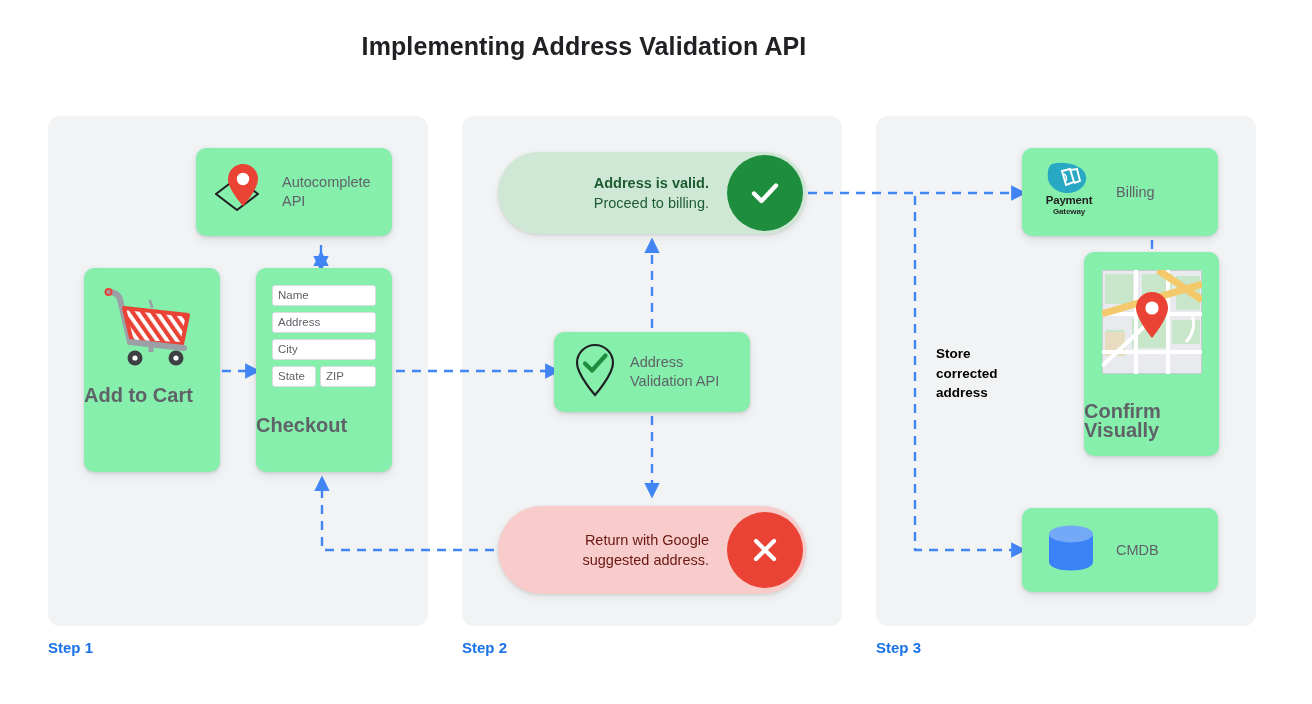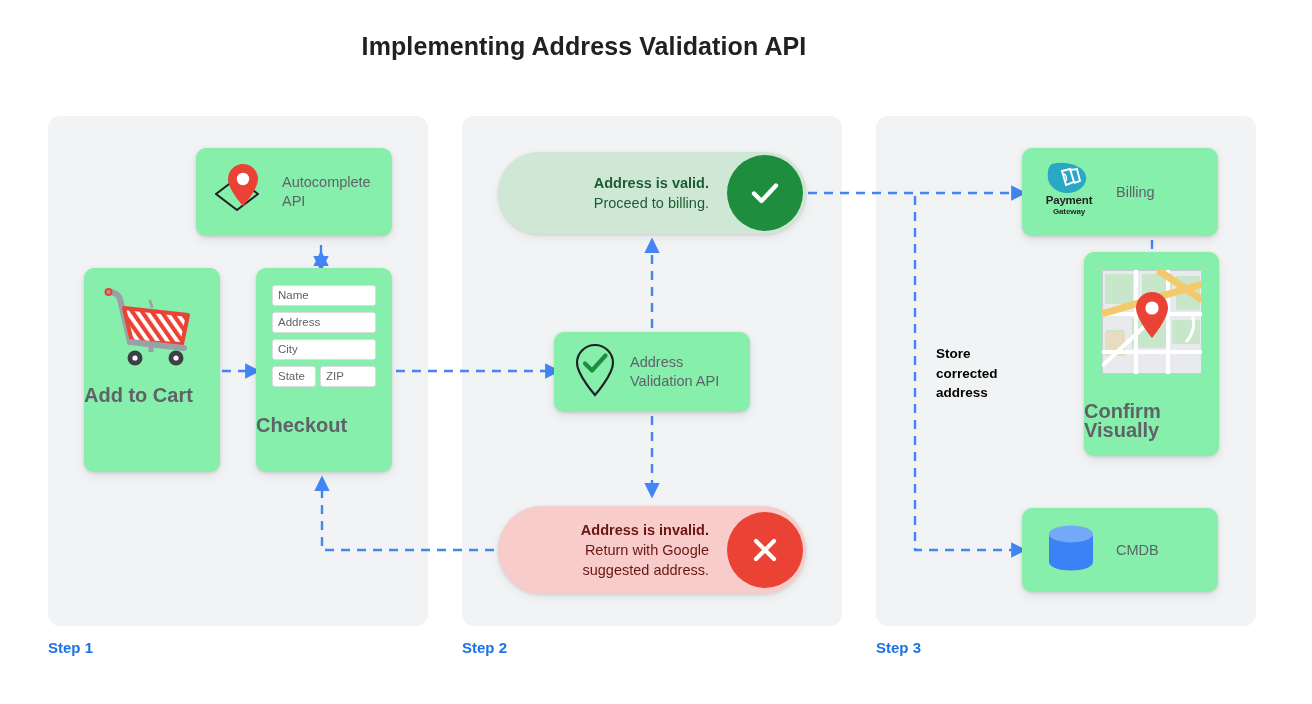--- a/index.html
+++ b/index.html
@@ -224,21 +224,20 @@
       </svg>
     </span>
     <span class="card-label">
       <span>Address</span><br>
       <span>Validation API</span>
     </span>
   </div>
 
   <div class="pill" id="pill-invalid">
     <div class="pill-text">
-      <div class="l1">Address is invalid.</div>
       <div class="l2">Return with Google</div>
       <div class="l2">suggested address.</div>
     </div>
     <div class="pill-badge" id="badge-invalid">
       <svg width="40" height="40" viewBox="0 0 40 40">
         <path d="M11,11 L29,29 M29,11 L11,29" fill="none" stroke="#ffffff" stroke-width="4.2" stroke-linecap="round"></path>
       </svg>
     </div>
   </div>
 

